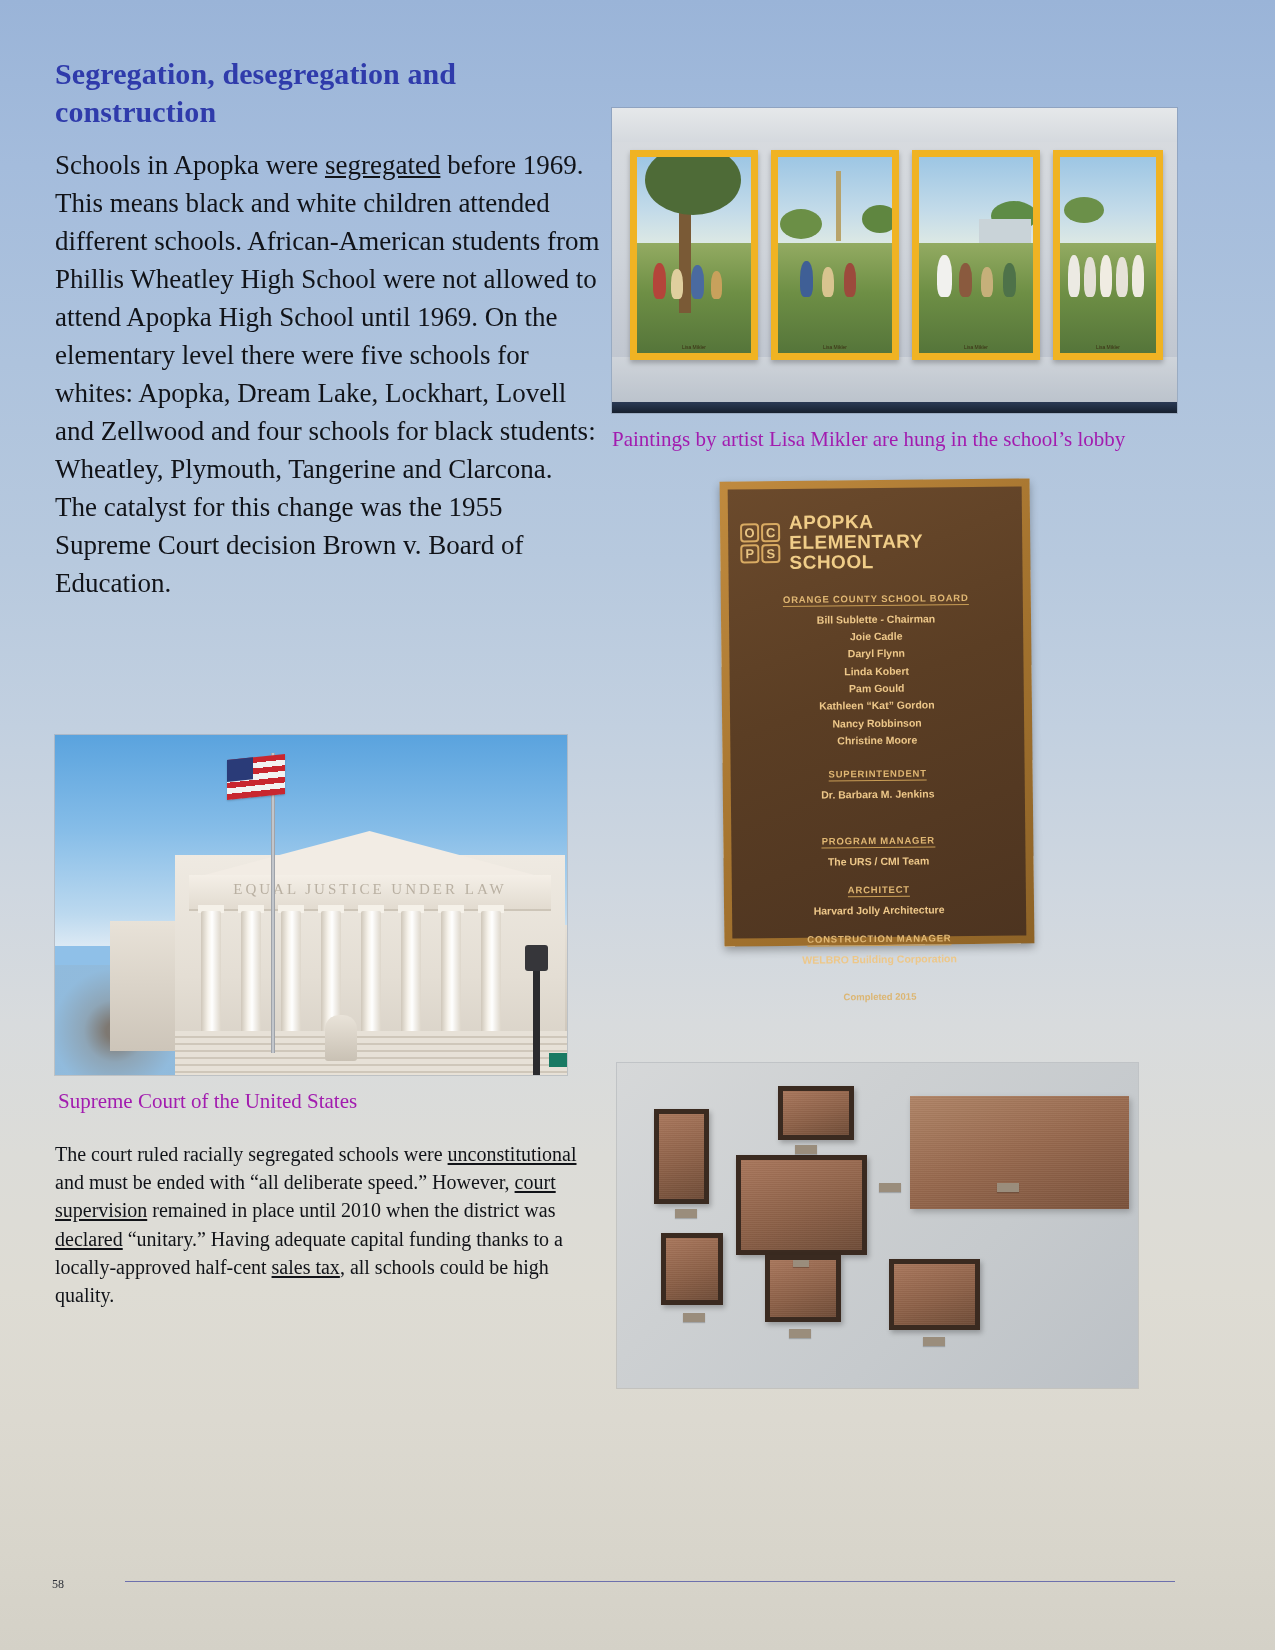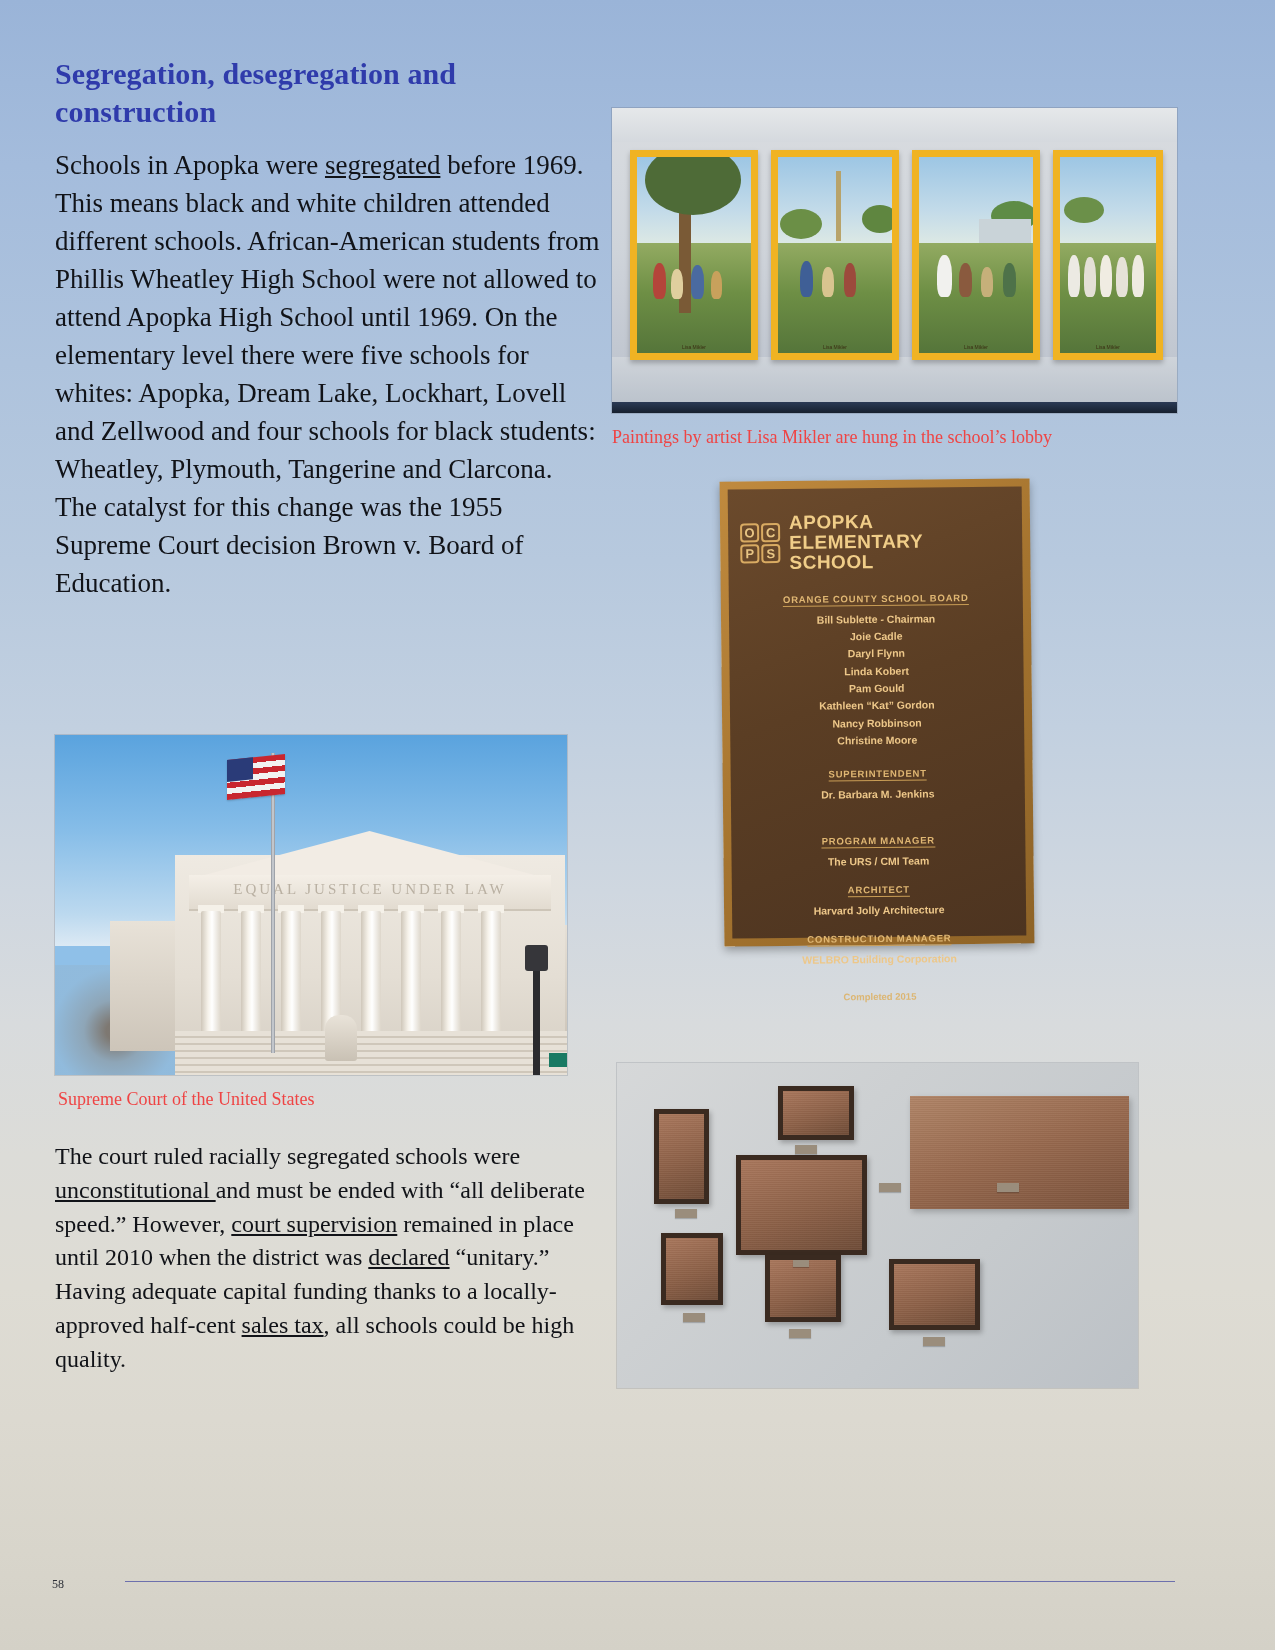--- a/index.html
+++ b/index.html
@@ -62,32 +62,32 @@
     margin: 0 0 16px 0;
   }
 
   p.body-text {
     font-size: 27px;
     line-height: 1.41;
     margin: 0;
     color: #111318;
   }
   p.body-text-2 {
-    font-size: 24px;
+    font-size: 20px;
     line-height: 1.41;
     margin: 0;
     color: #111318;
   }
   .u { text-decoration: underline; text-underline-offset: 2px; }
 
   .caption {
-    font-size: 18px;
+    font-size: 21px;
     line-height: 1.30;
     margin: 6px 0 0 0;
-    color: #ef4444;
+    color: #a21caf;
   }
 
   
   .fig { position: absolute; }
 
   
   #fig-paintings {
     left: 612px; top: 108px; width: 565px; height: 305px;
     background: linear-gradient(180deg,#d9dce0 0%,#cfd4da 46%,#c9ced6 62%,#b9c0cb 100%);
     box-shadow: 0 0 0 1px rgba(90,100,115,.25);

